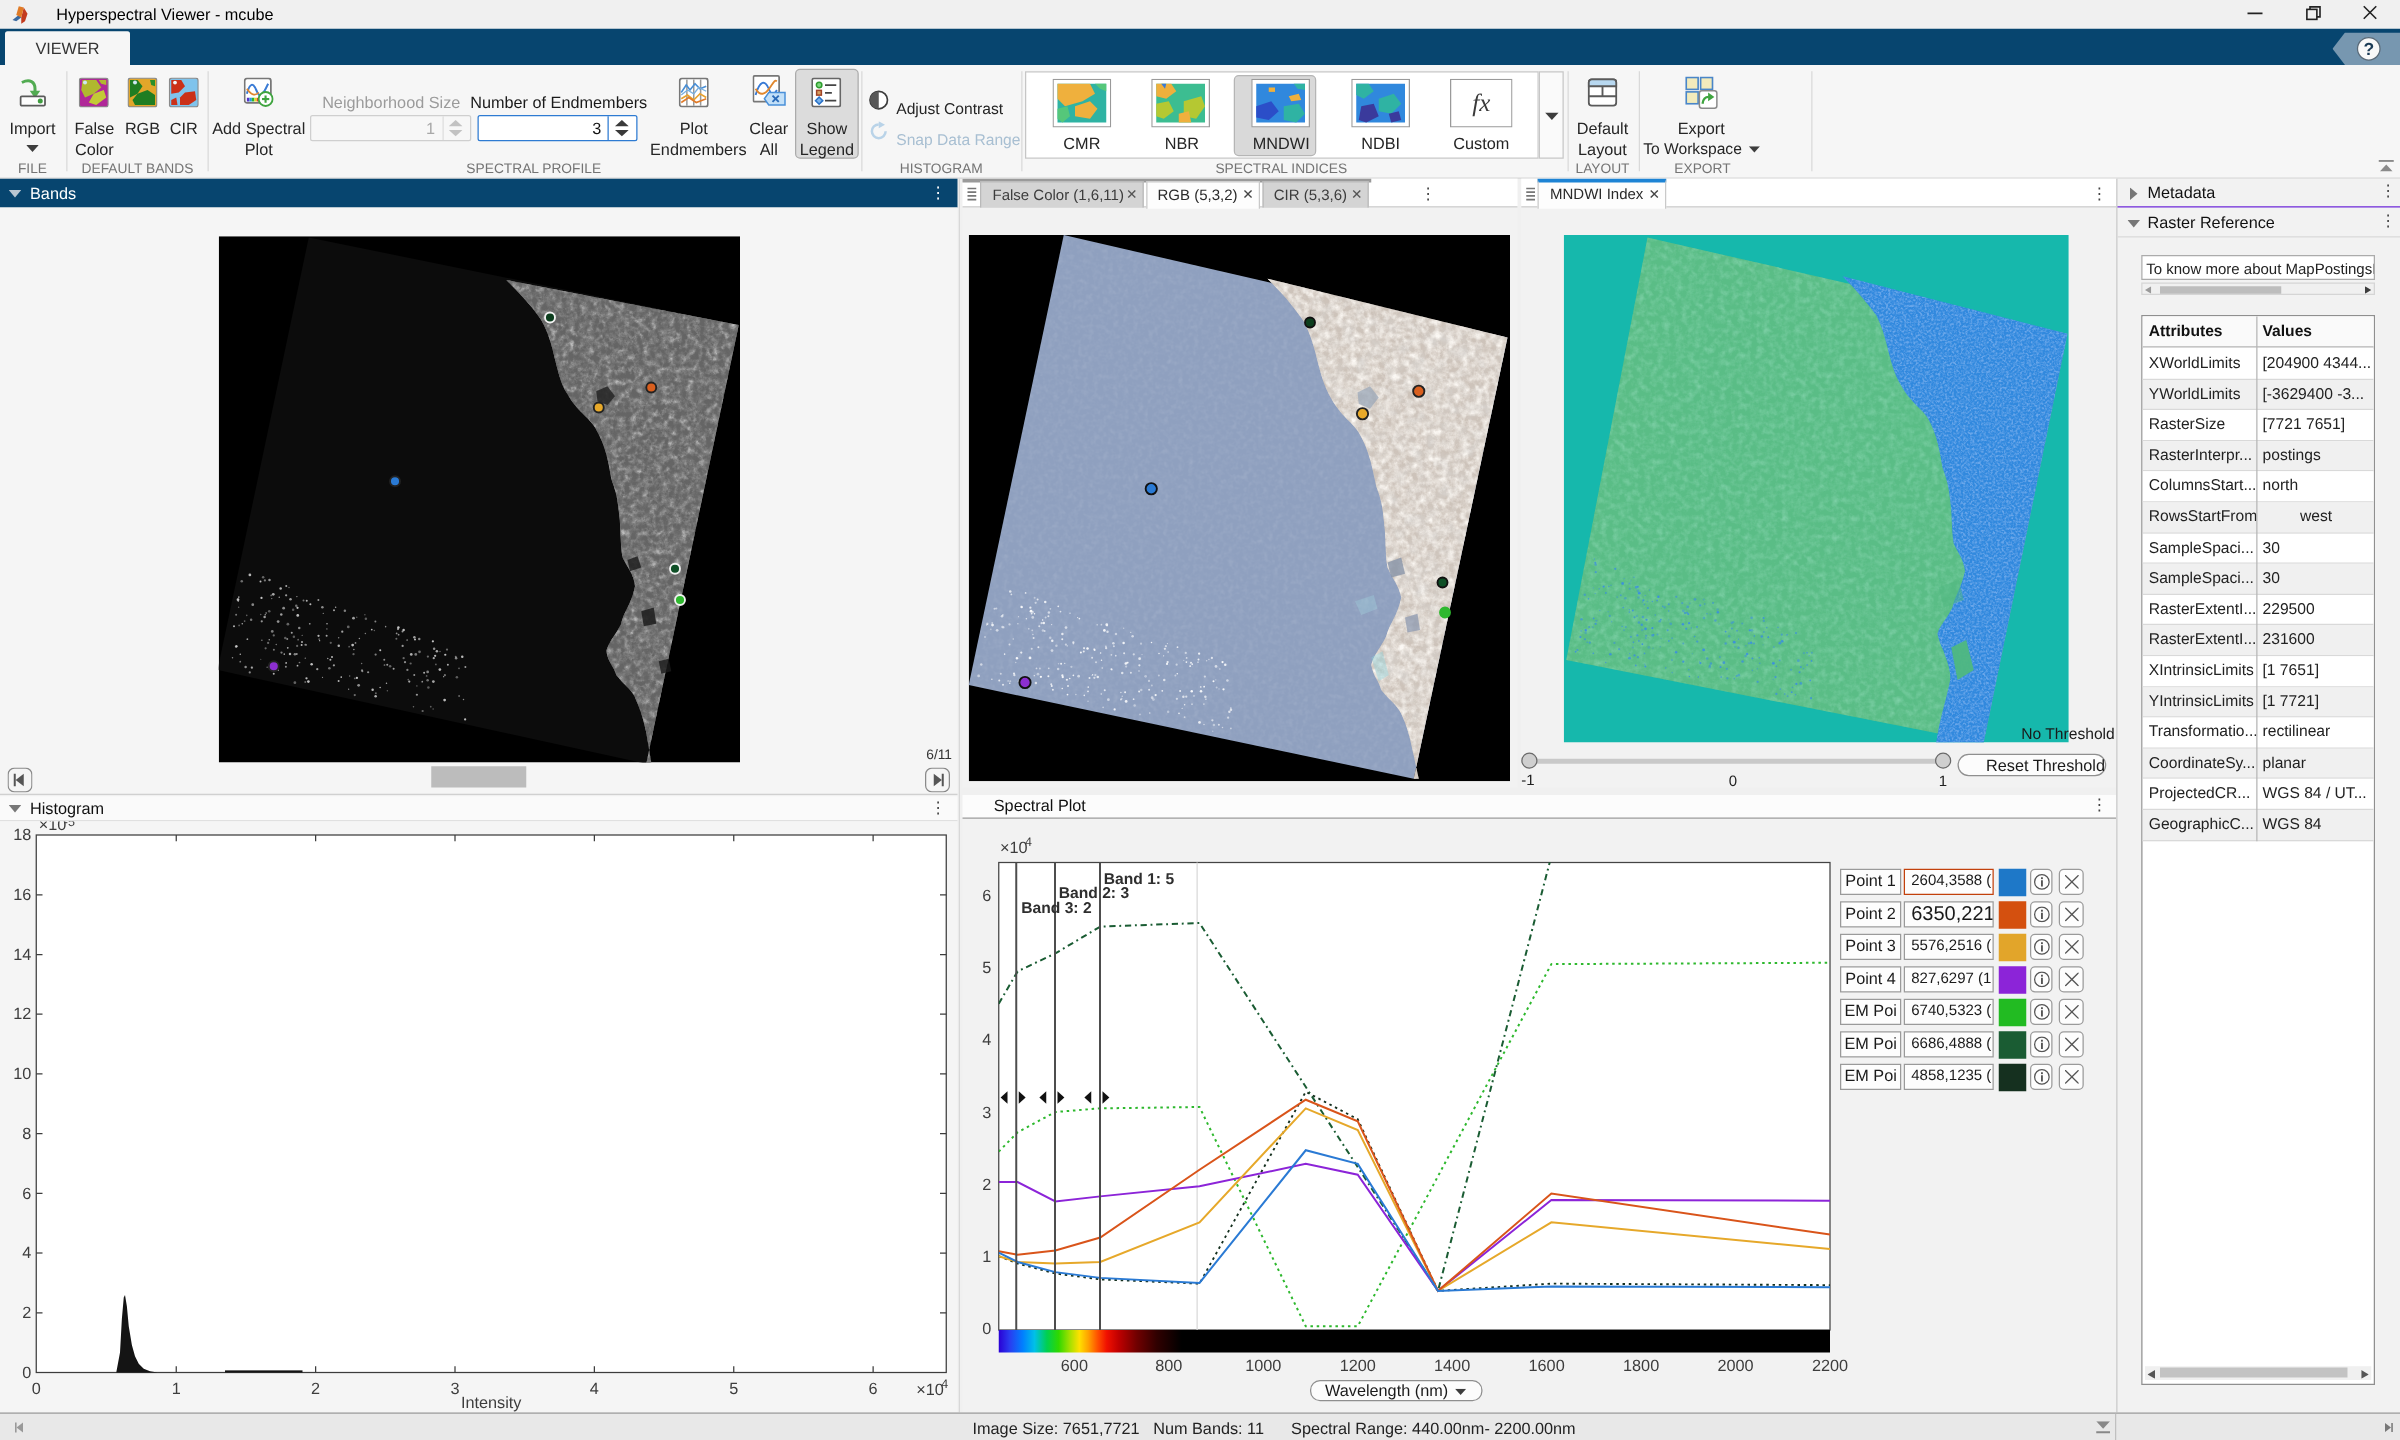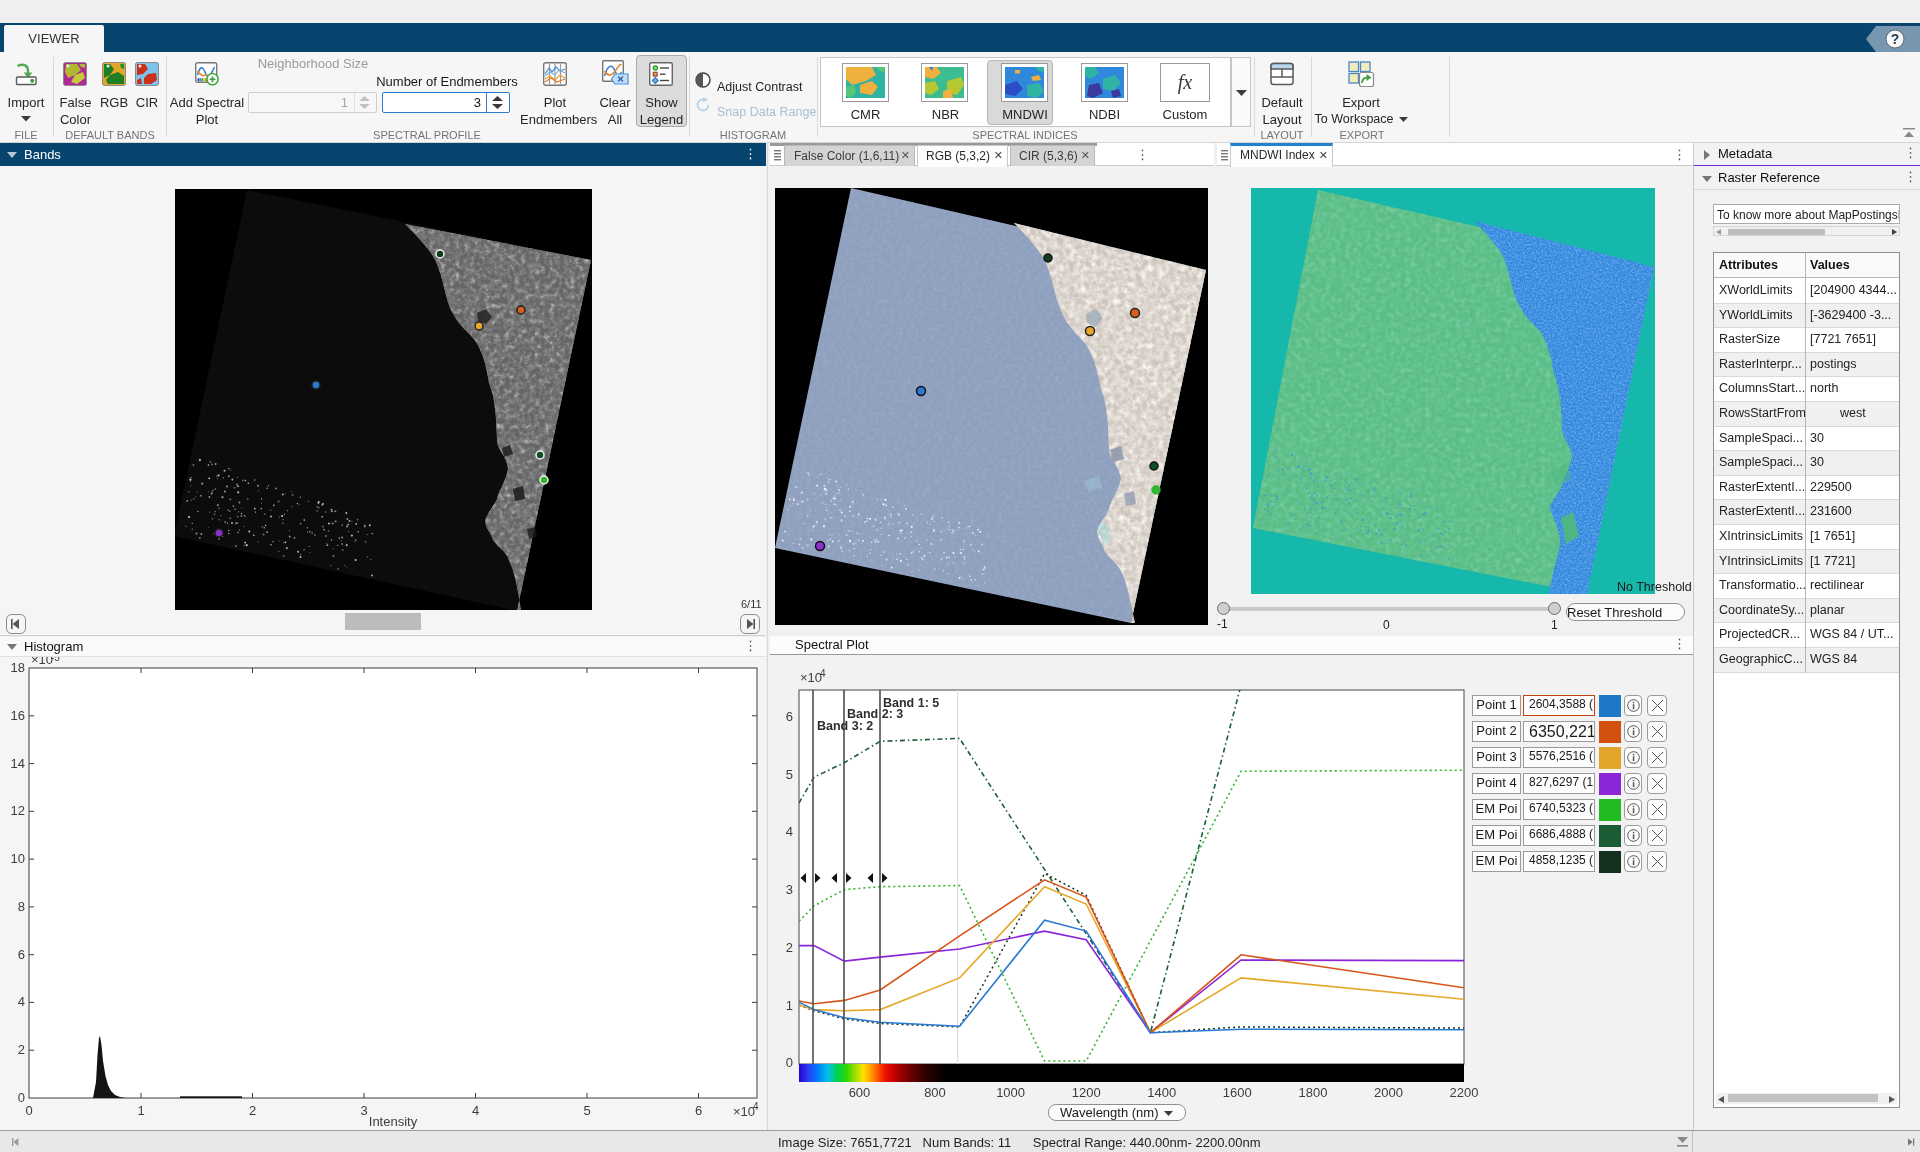--- a/index.html
+++ b/index.html
@@ -6,20 +6,40 @@
   html,body { width:1920px; height:1152px; overflow:hidden;
     font-family:"Liberation Sans", sans-serif; background:#f0f0f0; }
   .abs { position:absolute; }
   #app { position:relative; width:1920px; height:1152px; }
   .hdrblue { background:#07456f; color:#fff; }
 </style>
 </head>
 <body>
 <div id="app">
 
+  <div class="abs" style="left:0;top:0;width:1920px;height:23px;background:#f0f0f0;">
+    <svg class="abs" style="left:9px;top:3px;" width="17" height="17" viewBox="0 0 17 17">
+      <polygon points="1,13 6,9 8,11 4,14" fill="#3b6aa0"></polygon>
+      <polygon points="8,11 10,3 13,8 11,14 8,16" fill="#c33b1e"></polygon>
+      <polygon points="6,2 10,3 8,11 4,9" fill="#e07b26"></polygon>
+    </svg>
+    <div class="abs" style="left:45px;top:4px;font-size:13px;color:#000;">Hyperspectral Viewer - mcube</div>
+
+    <svg class="abs" style="left:1780px;top:0;" width="140" height="23" viewBox="0 0 140 23">
+      <rect x="18" y="10" width="12" height="1.4" fill="#222"></rect>
+      <g stroke="#222" stroke-width="1.3" fill="none">
+        <rect x="65.5" y="7.5" width="8" height="8"></rect>
+        <path d="M 68 7.5 L 68 5.5 L 76 5.5 L 76 13.5 L 73.5 13.5"></path>
+      </g>
+      <g stroke="#222" stroke-width="1.3">
+        <line x1="111" y1="5" x2="121" y2="15"></line>
+        <line x1="121" y1="5" x2="111" y2="15"></line>
+      </g>
+    </svg>
+  </div>
 
   <div class="abs hdrblue" style="left:0;top:23px;width:1920px;height:29px;"></div>
   <div class="abs" style="left:4px;top:25px;width:100px;height:27px;background:#f6f6f6;border-radius:2px 2px 0 0;">
     <div class="abs" style="left:0;top:6px;width:100px;text-align:center;font-size:13px;color:#333;">VIEWER</div>
   </div>
   <div class="abs" style="left:1866px;top:26px;width:54px;height:26px;">
     <svg width="54" height="26" viewBox="0 0 54 26">
       <polygon points="10,0 54,0 54,26 10,26 0,13" fill="#7797b0"></polygon>
       <circle cx="29" cy="13" r="9" fill="#f8f8f8" stroke="#5a6a78" stroke-width="1"></circle>
       <text x="29" y="18" font-size="14" font-weight="bold" fill="#1a3a55" text-anchor="middle">?</text>
@@ -84,21 +104,21 @@
         <rect x="4.5" y="16.2" width="2" height="3" fill="#2a9fe0"></rect>
         <rect x="6.5" y="16.2" width="2" height="3" fill="#2fb32f"></rect>
         <rect x="8.5" y="16.2" width="2" height="3" fill="#e8d22a"></rect>
         <rect x="10.5" y="16.2" width="2" height="3" fill="#e2392a"></rect>
       <circle cx="17.5" cy="17.2" r="5.6" fill="#fff" stroke="#3fa43f" stroke-width="1.5"></circle>
       <rect x="14.6" y="16.4" width="5.8" height="1.7" fill="#3fa43f"></rect>
         <rect x="16.6" y="14.4" width="1.7" height="5.8" fill="#3fa43f"></rect>
     </svg>
     <div class="abs" style="left:155px;top:43px;width:104px;text-align:center;">Add Spectral</div>
     <div class="abs" style="left:155px;top:60px;width:104px;text-align:center;">Plot</div>
-    <div class="abs" style="left:248px;top:4px;width:130px;text-align:center;color:#9b9b9b;white-space:nowrap;">Neighborhood Size</div>
+    <div class="abs" style="left:248px;top:22px;width:130px;text-align:center;color:#9b9b9b;white-space:nowrap;">Neighborhood Size</div>
     <div class="abs" style="left:248px;top:40px;width:129px;height:21px;background:#f7f7f7;border:1px solid #cfcfcf;border-radius:2px;">
       <div class="abs" style="right:28px;top:2px;font-size:13px;color:#a8a8a8;">1</div>
       <div class="abs" style="right:21px;top:0;width:1px;height:19px;background:#dedede;"></div>
       <svg class="abs" style="right:6px;top:3px;" width="11" height="6">
           <polygon points="0,5 11,5 5.5,0" fill="#c2c2c2"></polygon>
         </svg>
       <svg class="abs" style="right:6px;top:11px;" width="11" height="6">
           <polygon points="0,0 11,0 5.5,5" fill="#c2c2c2"></polygon>
         </svg>
     </div>
@@ -1231,21 +1251,21 @@
         </g>
     </svg>
     <div class="abs" style="left:400px;top:437px;font-size:12.5px;color:#1a1a1a;white-space:nowrap;">No Threshold</div>
 
     <div class="abs" style="left:6px;top:464px;width:332px;height:4px;background:#c9c9c9;border-radius:2px;"></div>
     <div class="abs" style="left:0px;top:459px;width:13px;height:13px;background:#cfcfcf;border:1.5px solid #6a6a6a;border-radius:50%;"></div>
     <div class="abs" style="left:331px;top:459px;width:13px;height:13px;background:#cfcfcf;border:1.5px solid #6a6a6a;border-radius:50%;"></div>
     <div class="abs" style="left:0px;top:474px;font-size:12px;color:#222;">-1</div>
     <div class="abs" style="left:166px;top:475px;font-size:12px;color:#222;">0</div>
     <div class="abs" style="left:334px;top:475px;font-size:12px;color:#222;">1</div>
-    <div class="abs" style="left:349px;top:460px;width:119px;height:18px;background:#fcfcfc;border:1px solid #8f8f8f;border-radius:9px;text-align:left;font-size:13px;color:#1a1a1a;padding-top:1px;">Reset Threshold</div>
+    <div class="abs" style="left:349px;top:460px;width:119px;height:18px;background:#fcfcfc;border:1px solid #8f8f8f;border-radius:9px;text-align:right;font-size:13px;color:#1a1a1a;padding-top:1px;">Reset Threshold</div>
   </div>
 
   <div class="abs" style="left:770px;top:636px;width:923px;height:494px;background:#f2f2f2;" id="specarea">
     <div class="abs" style="left:0;top:0;width:923px;height:19px;background:#fcfcfc;border-bottom:1px solid #9a9a9a;">
       <div class="abs" style="left:25px;top:1px;font-size:13px;color:#111;">Spectral Plot</div>
       <div class="abs" style="left:903px;top:0px;font-size:13px;color:#444;">⋮</div>
     </div>
     <svg class="abs" style="left:0;top:0;" width="923" height="494" viewBox="0 0 923 494">
       <defs>
         <clipPath id="pclip">

